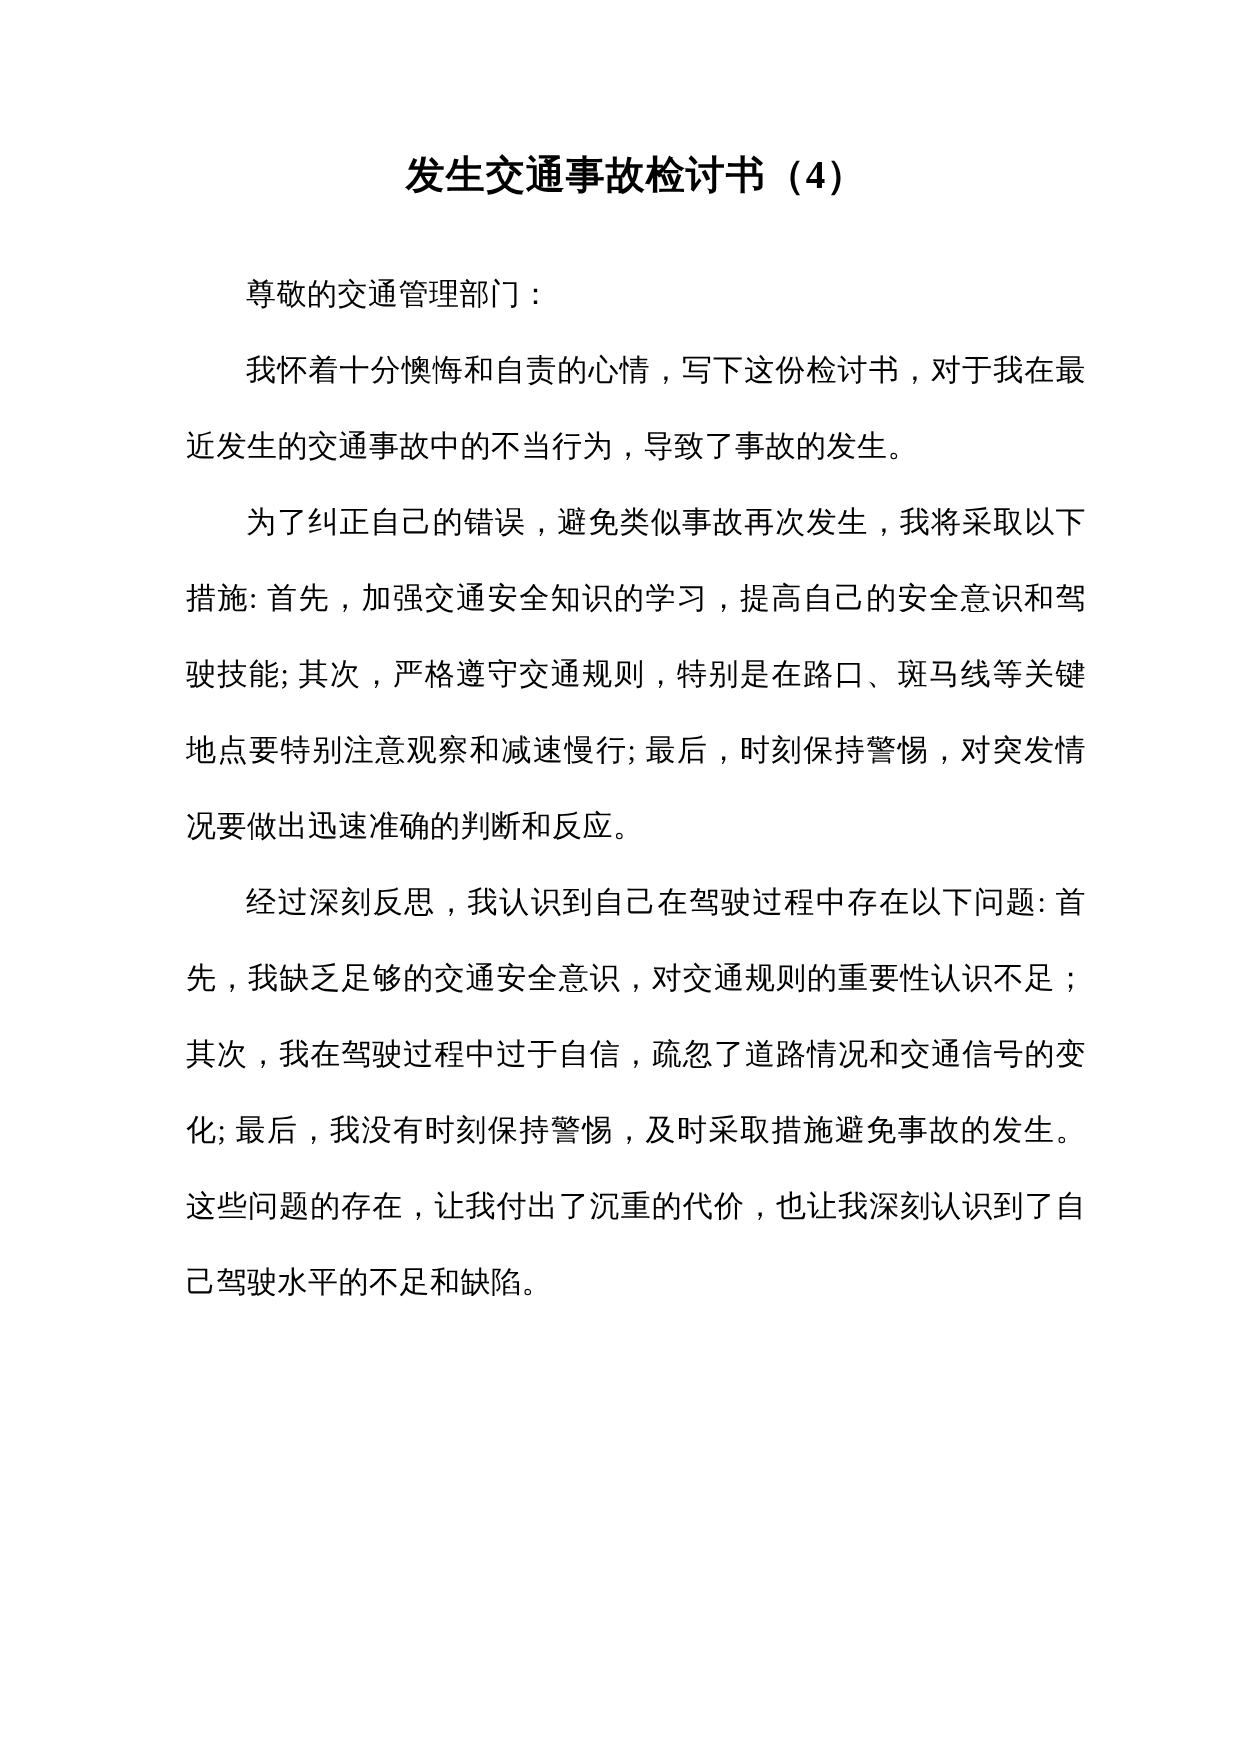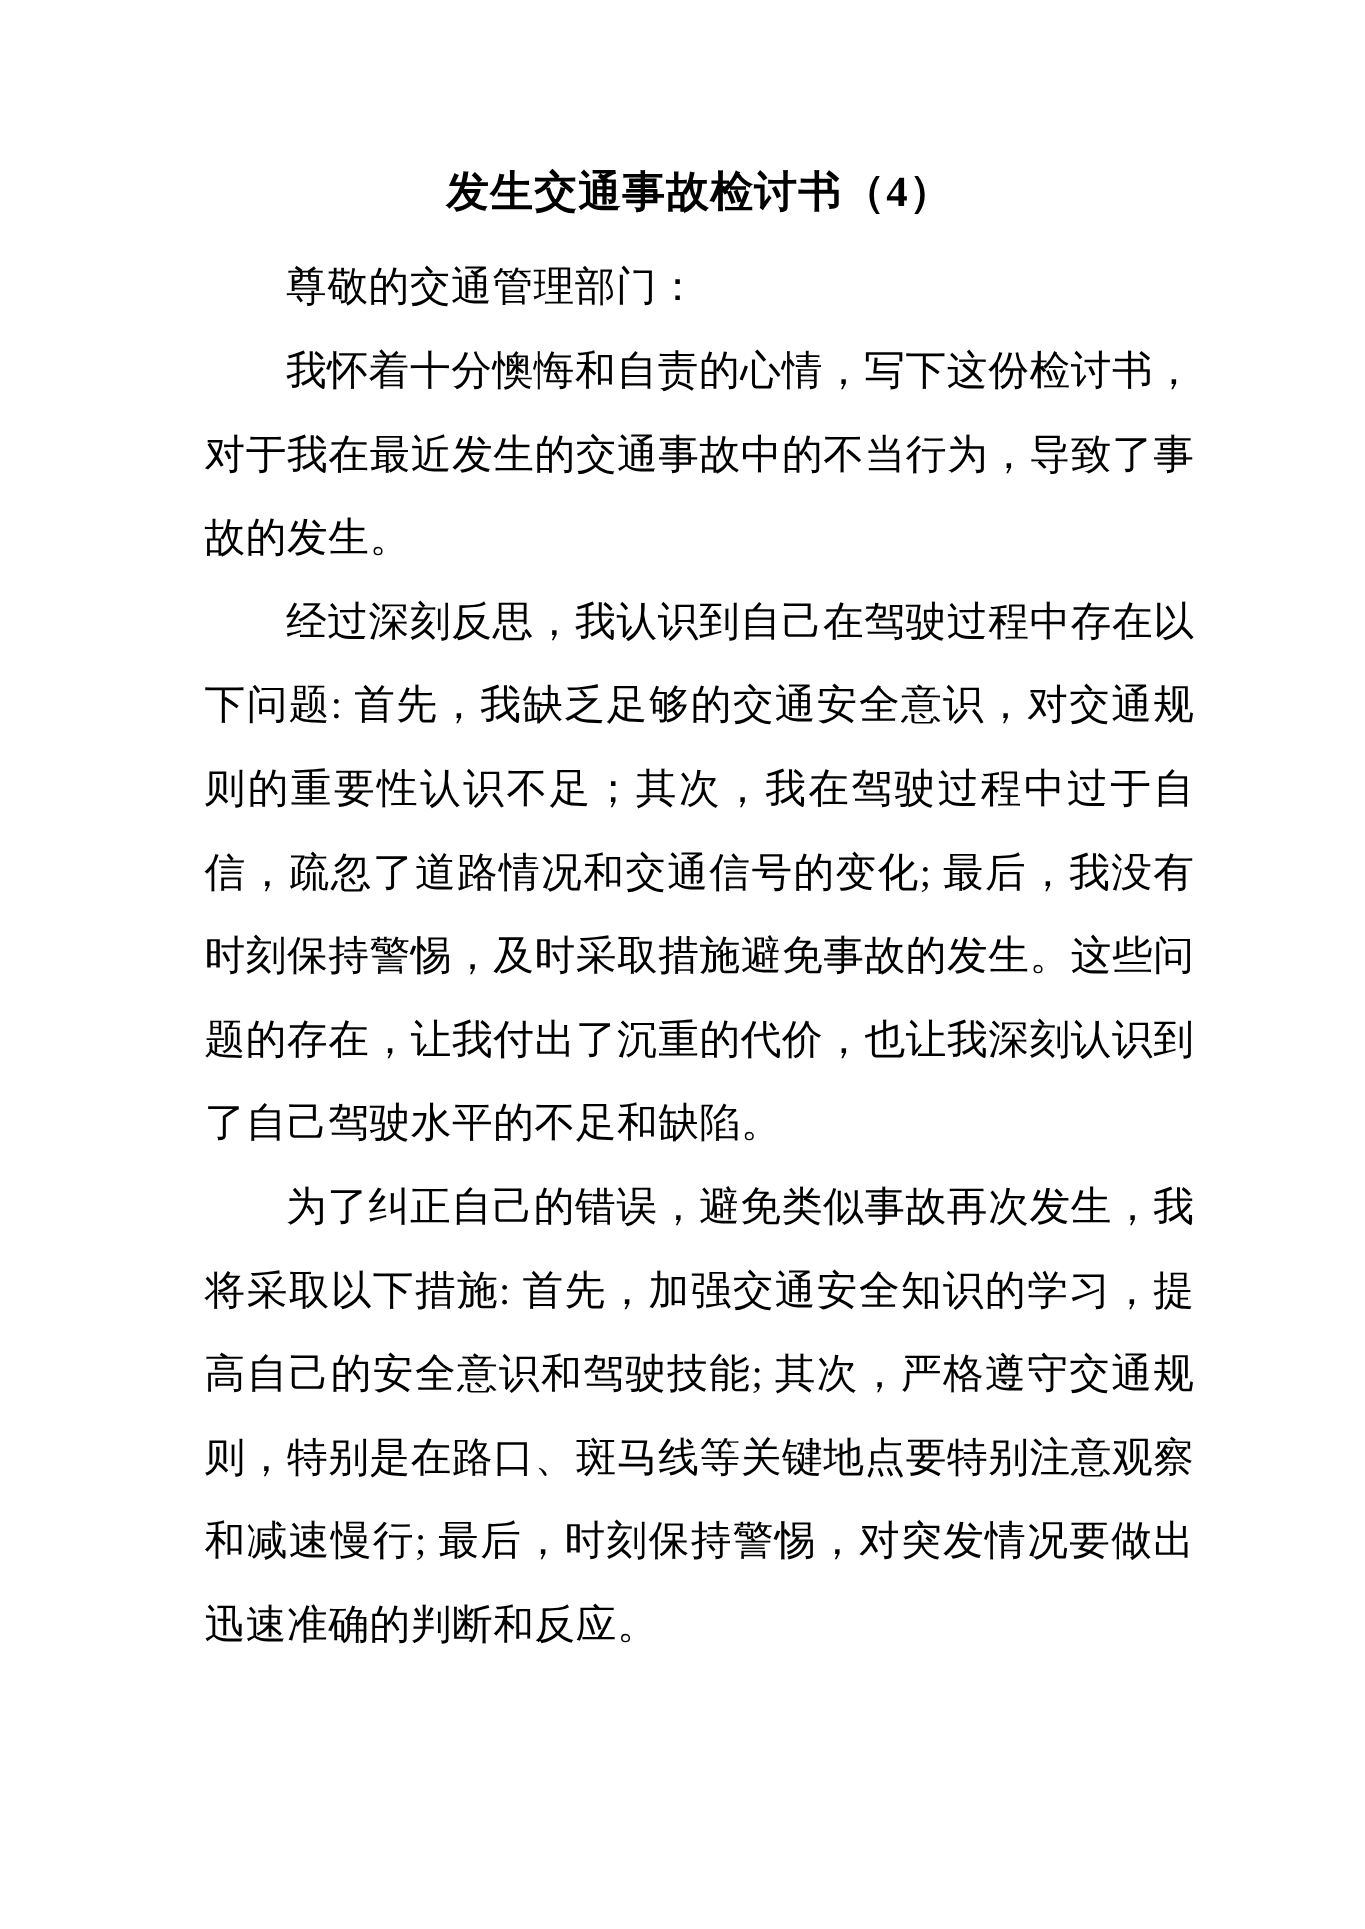--- a/index.html
+++ b/index.html
@@ -22,41 +22,41 @@
     left: 186px;
     top: 150px;
     width: 900px;
   }
   .doc-title {
     font-size: 39px;
     font-weight: 700;
     line-height: 50px;
     text-align: center;
     letter-spacing: 1px;
-    margin-bottom: 24px;
+    margin-bottom: 56px;
   }
   .salutation,
   .para {
-    font-size: 37px;
+    font-size: 30px;
     line-height: 76px;
     text-align: justify;
     letter-spacing: 0.5px;
   }
   .salutation { text-indent: 2em; }
   .para { text-indent: 2em; }
 </style>
 </head>
 <body>
 
 <div class="page">
   <div class="content">
     <h1 class="doc-title">发生交通事故检讨书（4）</h1>
 
     <p class="salutation">尊敬的交通管理部门：</p>
 
     <p class="para">我怀着十分懊悔和自责的心情，写下这份检讨书，对于我在最近发生的交通事故中的不当行为，导致了事故的发生。</p>
 
 
+    <p class="para">为了纠正自己的错误，避免类似事故再次发生，我将采取以下措施: 首先，加强交通安全知识的学习，提高自己的安全意识和驾驶技能; 其次，严格遵守交通规则，特别是在路口、斑马线等关键地点要特别注意观察和减速慢行; 最后，时刻保持警惕，对突发情况要做出迅速准确的判断和反应。</p>
+
     <p class="para">经过深刻反思，我认识到自己在驾驶过程中存在以下问题: 首先，我缺乏足够的交通安全意识，对交通规则的重要性认识不足；其次，我在驾驶过程中过于自信，疏忽了道路情况和交通信号的变化; 最后，我没有时刻保持警惕，及时采取措施避免事故的发生。这些问题的存在，让我付出了沉重的代价，也让我深刻认识到了自己驾驶水平的不足和缺陷。</p>
-
-    <p class="para">为了纠正自己的错误，避免类似事故再次发生，我将采取以下措施: 首先，加强交通安全知识的学习，提高自己的安全意识和驾驶技能; 其次，严格遵守交通规则，特别是在路口、斑马线等关键地点要特别注意观察和减速慢行; 最后，时刻保持警惕，对突发情况要做出迅速准确的判断和反应。</p>
   </div>
 </div>
 
 </body></html>

